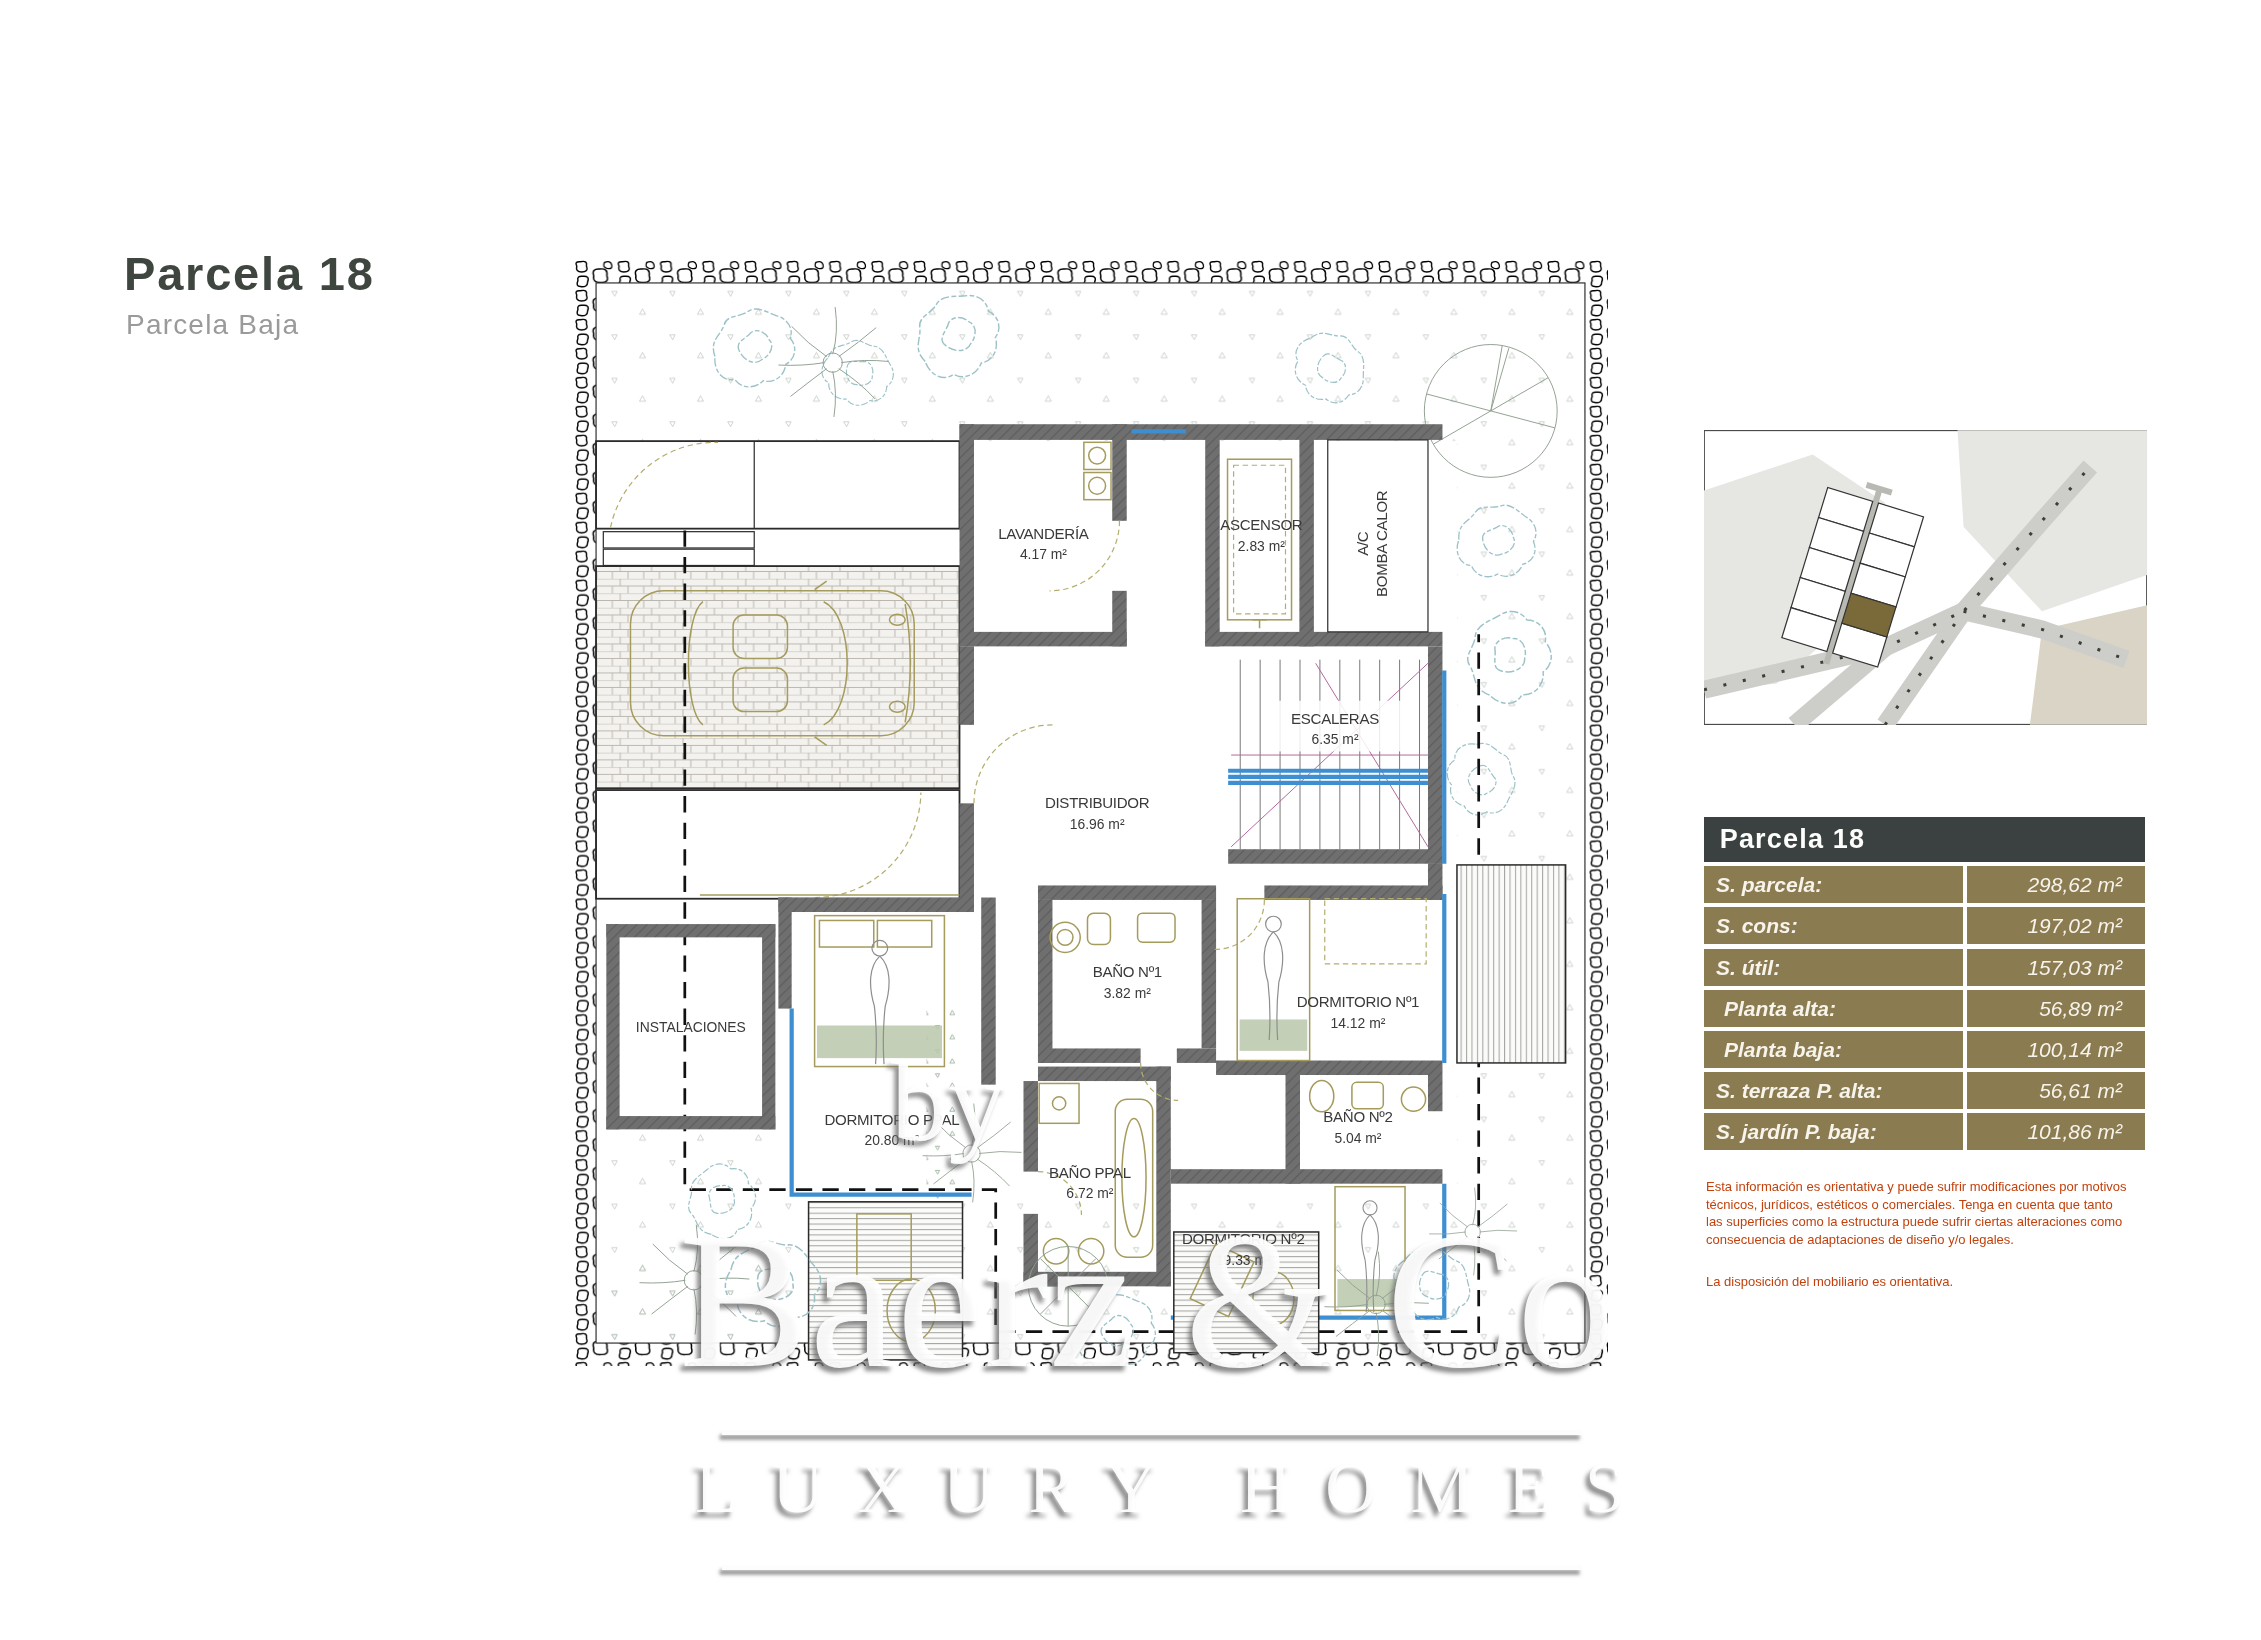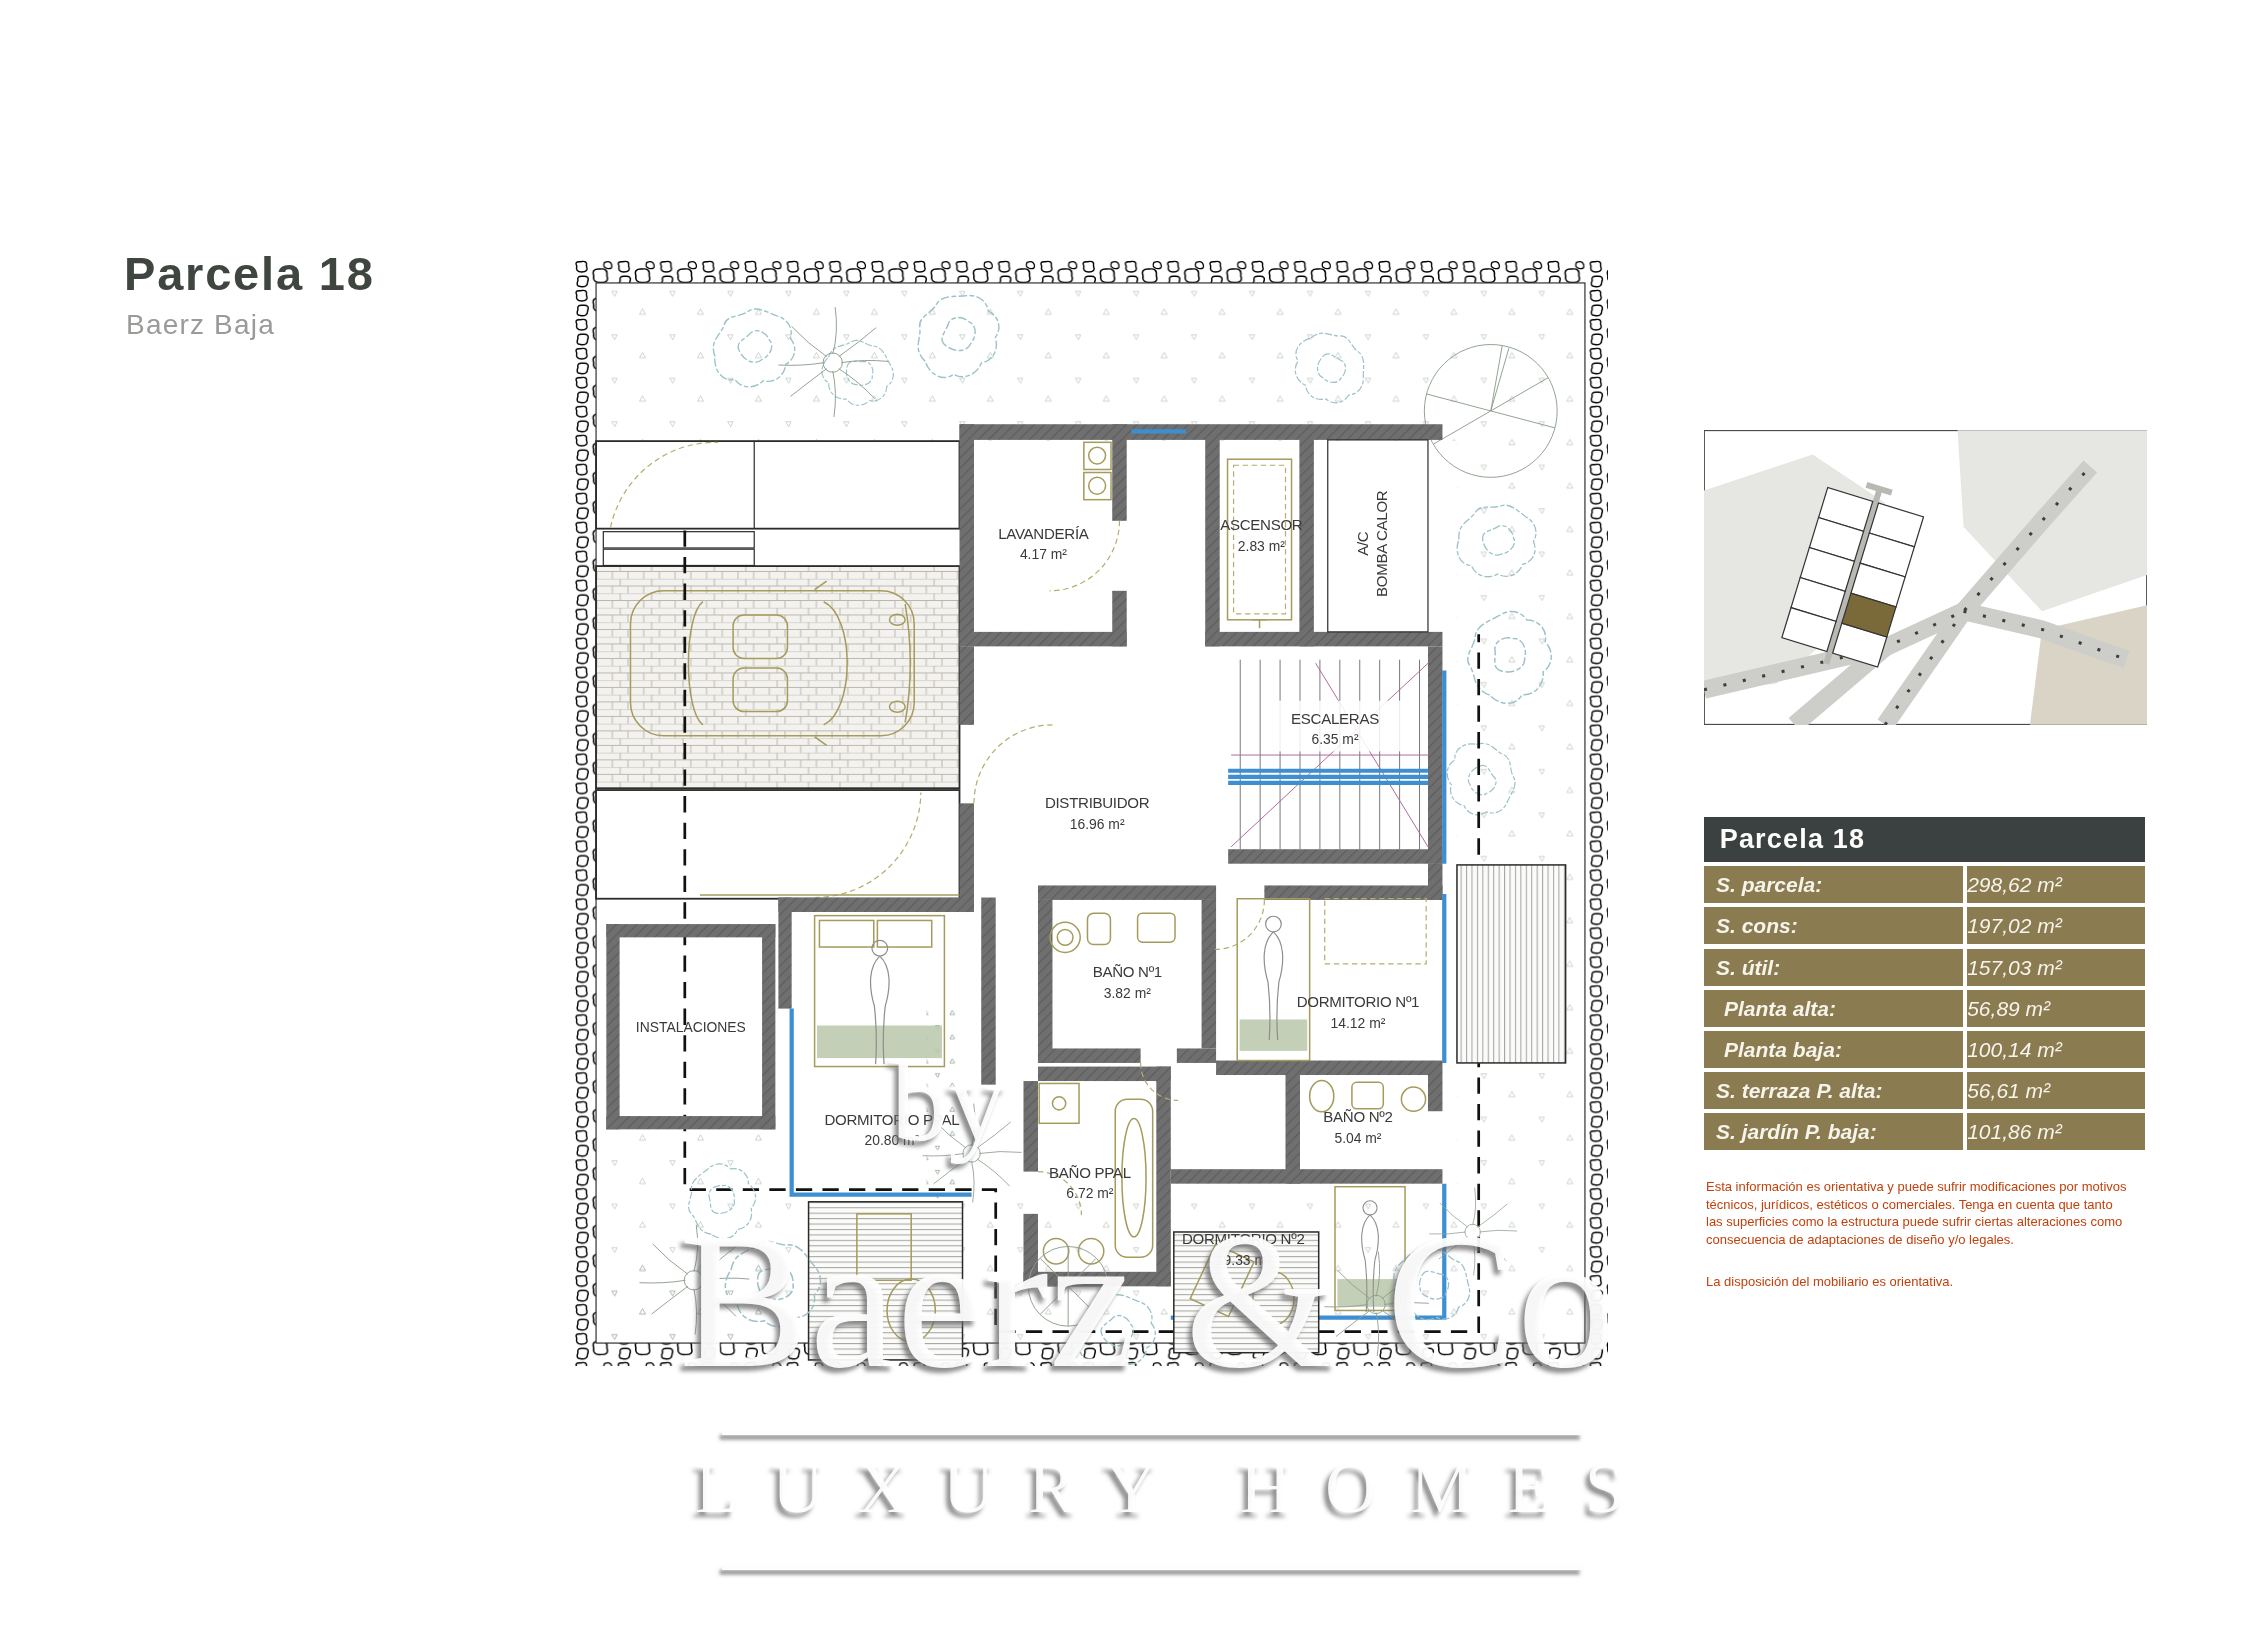--- a/index.html
+++ b/index.html
@@ -32,21 +32,21 @@
   #sitemap{position:absolute;left:1704px;top:430px;}
 
   
   #tbl{position:absolute;left:1704px;top:817px;width:441px;}
   #tbl .hdr{background:#3a4140;color:#fdfdfb;font-size:27px;font-weight:bold;letter-spacing:1.2px;
             height:45px;line-height:45px;padding-left:15.7px;}
   #tbl .row{display:flex;margin-top:4.2px;height:37px;font-style:italic;}
   #tbl .cell{background:#8b7b51;color:#f7f4ec;font-size:21px;line-height:37px;}
   #tbl .lab{flex:0 0 259px;font-weight:bold;padding-left:12px;box-sizing:border-box;}
   #tbl .row.ind .lab{padding-left:20px;}
-  #tbl .val{flex:1;margin-left:4.2px;text-align:left;padding-right:11px;box-sizing:border-box;font-weight:normal;}
+  #tbl .val{flex:1;margin-left:4.2px;text-align:right;padding-right:23px;box-sizing:border-box;font-weight:normal;}
 
   
   #disc{position:absolute;left:1706px;top:1178px;width:423px;color:#c2410c;font-size:13px;line-height:1.36;}
   #disc p{margin:0 0 24px 0;}
 
   
   .wm{position:absolute;color:rgba(255,255,255,.93);font-family:"Liberation Serif",serif;
       text-shadow:-4.2px 5.4px 4.2px rgba(104,104,104,.75);white-space:nowrap;}
   #wm-by{left:846px;top:1036px;width:205px;font-size:115px;text-align:center;}
   #wm-brand{left:676px;top:1187px;width:942px;font-size:196px;text-align:center;}
@@ -55,21 +55,21 @@
   #wm-rule1{top:1430px;}
   #wm-rule2{top:1565px;}
   #wm-tag{left:695px;top:1448px;width:888px;font-size:71px;letter-spacing:34px;text-align:left;}
 </style>
 </head>
 <body>
 
 <div id="page">
 
   <div id="title">Parcela 18</div>
-  <div id="subtitle">Baerz Baja</div>
+  <div id="subtitle">Parcela Baja</div>
 
   <svg id="plan" width="1035" height="1106" viewBox="0 0 1714 1832">
     <defs>
       <pattern id="stones" width="70" height="48" patternUnits="userSpaceOnUse">
         <rect width="70" height="48" fill="#fff"></rect>
         <path d="M6,10 Q2,2 12,3 Q24,0 22,10 Q26,20 14,20 Q4,20 6,10Z" fill="#fff" stroke="#000" stroke-width="2.4"></path>
         <path d="M34,26 Q30,14 44,15 Q58,13 56,26 Q60,38 46,37 Q32,38 34,26Z" fill="#fff" stroke="#000" stroke-width="2.4"></path>
         <path d="M8,34 Q6,26 16,27 Q28,26 24,36 Q24,46 12,44 Q4,44 8,34Z" fill="#fff" stroke="#000" stroke-width="2.4"></path>
         <path d="M52,4 Q62,0 64,8 Q66,16 56,14 Q48,12 52,4Z" fill="#fff" stroke="#000" stroke-width="2.2"></path>
       </pattern>

